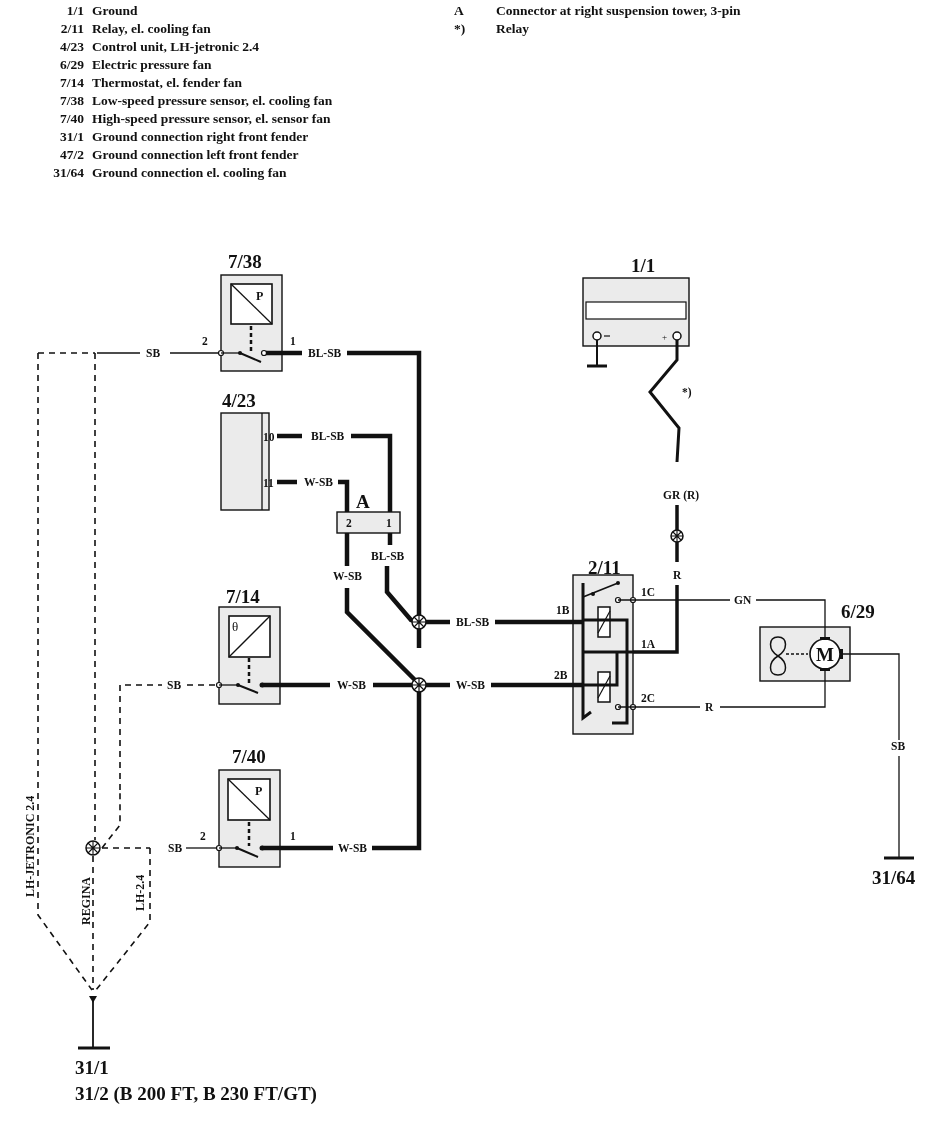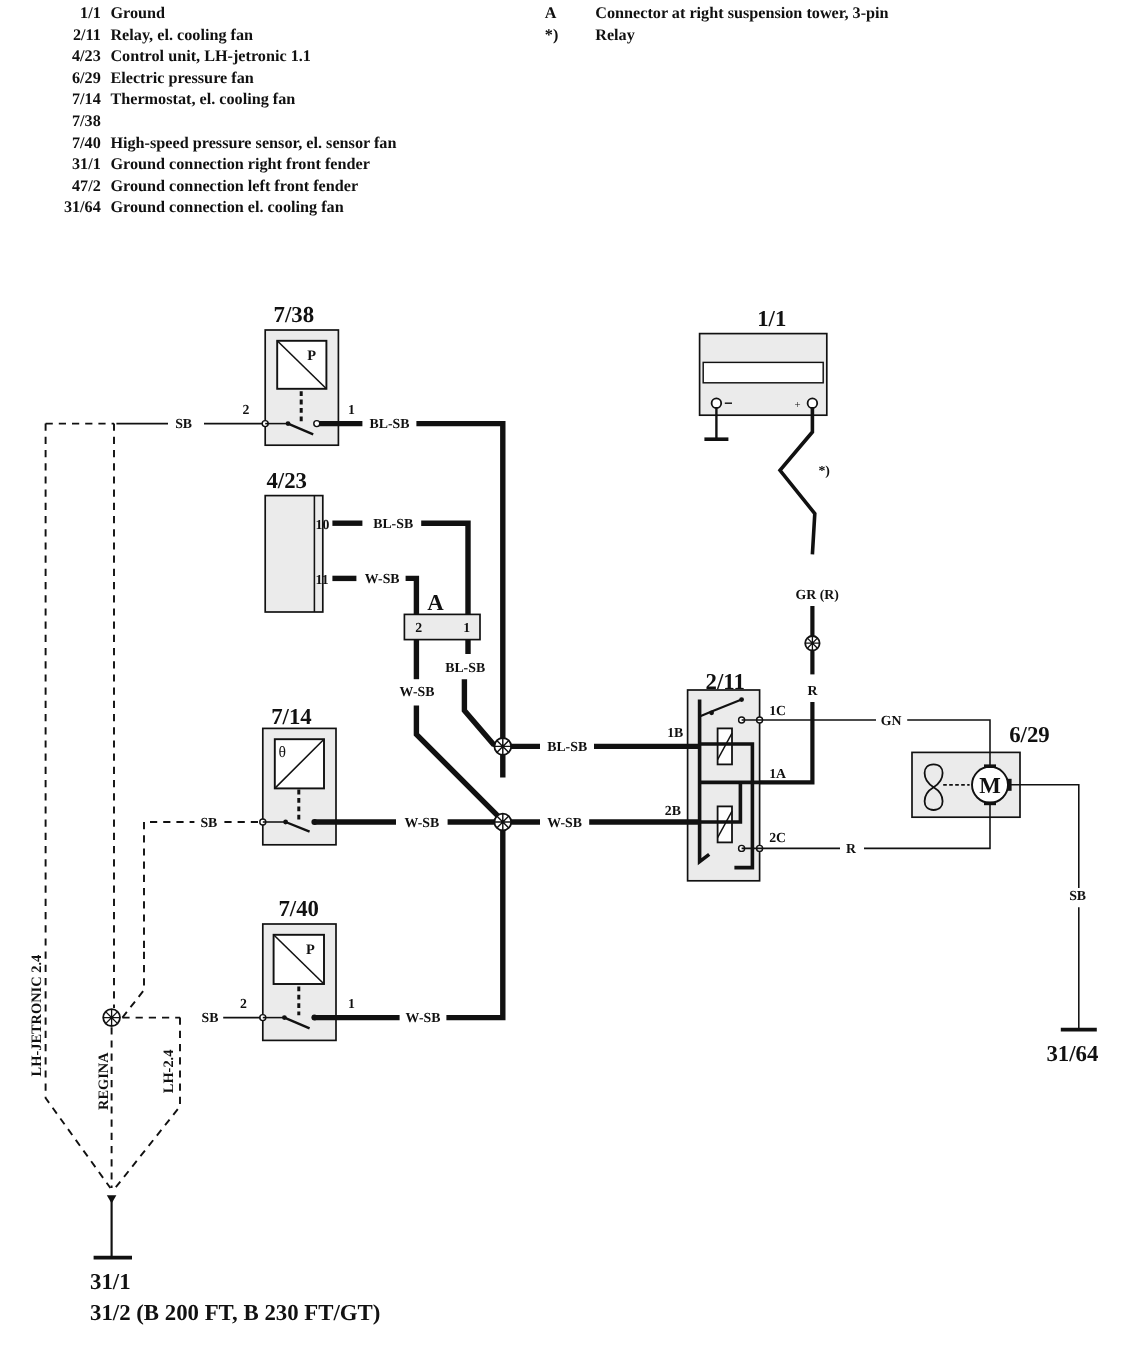--- a/index.html
+++ b/index.html
@@ -29,32 +29,33 @@
   <div class="lrow">
       <span class="lcode">1/1</span>
       <span>Ground</span>
     </div>
   <div class="lrow">
       <span class="lcode">2/11</span>
       <span>Relay, el. cooling fan</span>
     </div>
   <div class="lrow">
       <span class="lcode">4/23</span>
-      <span>Control unit, LH-jetronic 1.1</span>
+      <span>Control unit, LH-jetronic 2.4</span>
     </div>
   <div class="lrow">
       <span class="lcode">6/29</span>
       <span>Electric pressure fan</span>
     </div>
   <div class="lrow">
       <span class="lcode">7/14</span>
-      <span>Thermostat, el. cooling fan</span>
+      <span>Thermostat, el. fender fan</span>
     </div>
   <div class="lrow">
       <span class="lcode">7/38</span>
+      <span>Low-speed pressure sensor, el. cooling fan</span>
     </div>
   <div class="lrow">
       <span class="lcode">7/40</span>
       <span>High-speed pressure sensor, el. sensor fan</span>
     </div>
   <div class="lrow">
       <span class="lcode">31/1</span>
       <span>Ground connection right front fender</span>
     </div>
   <div class="lrow">

